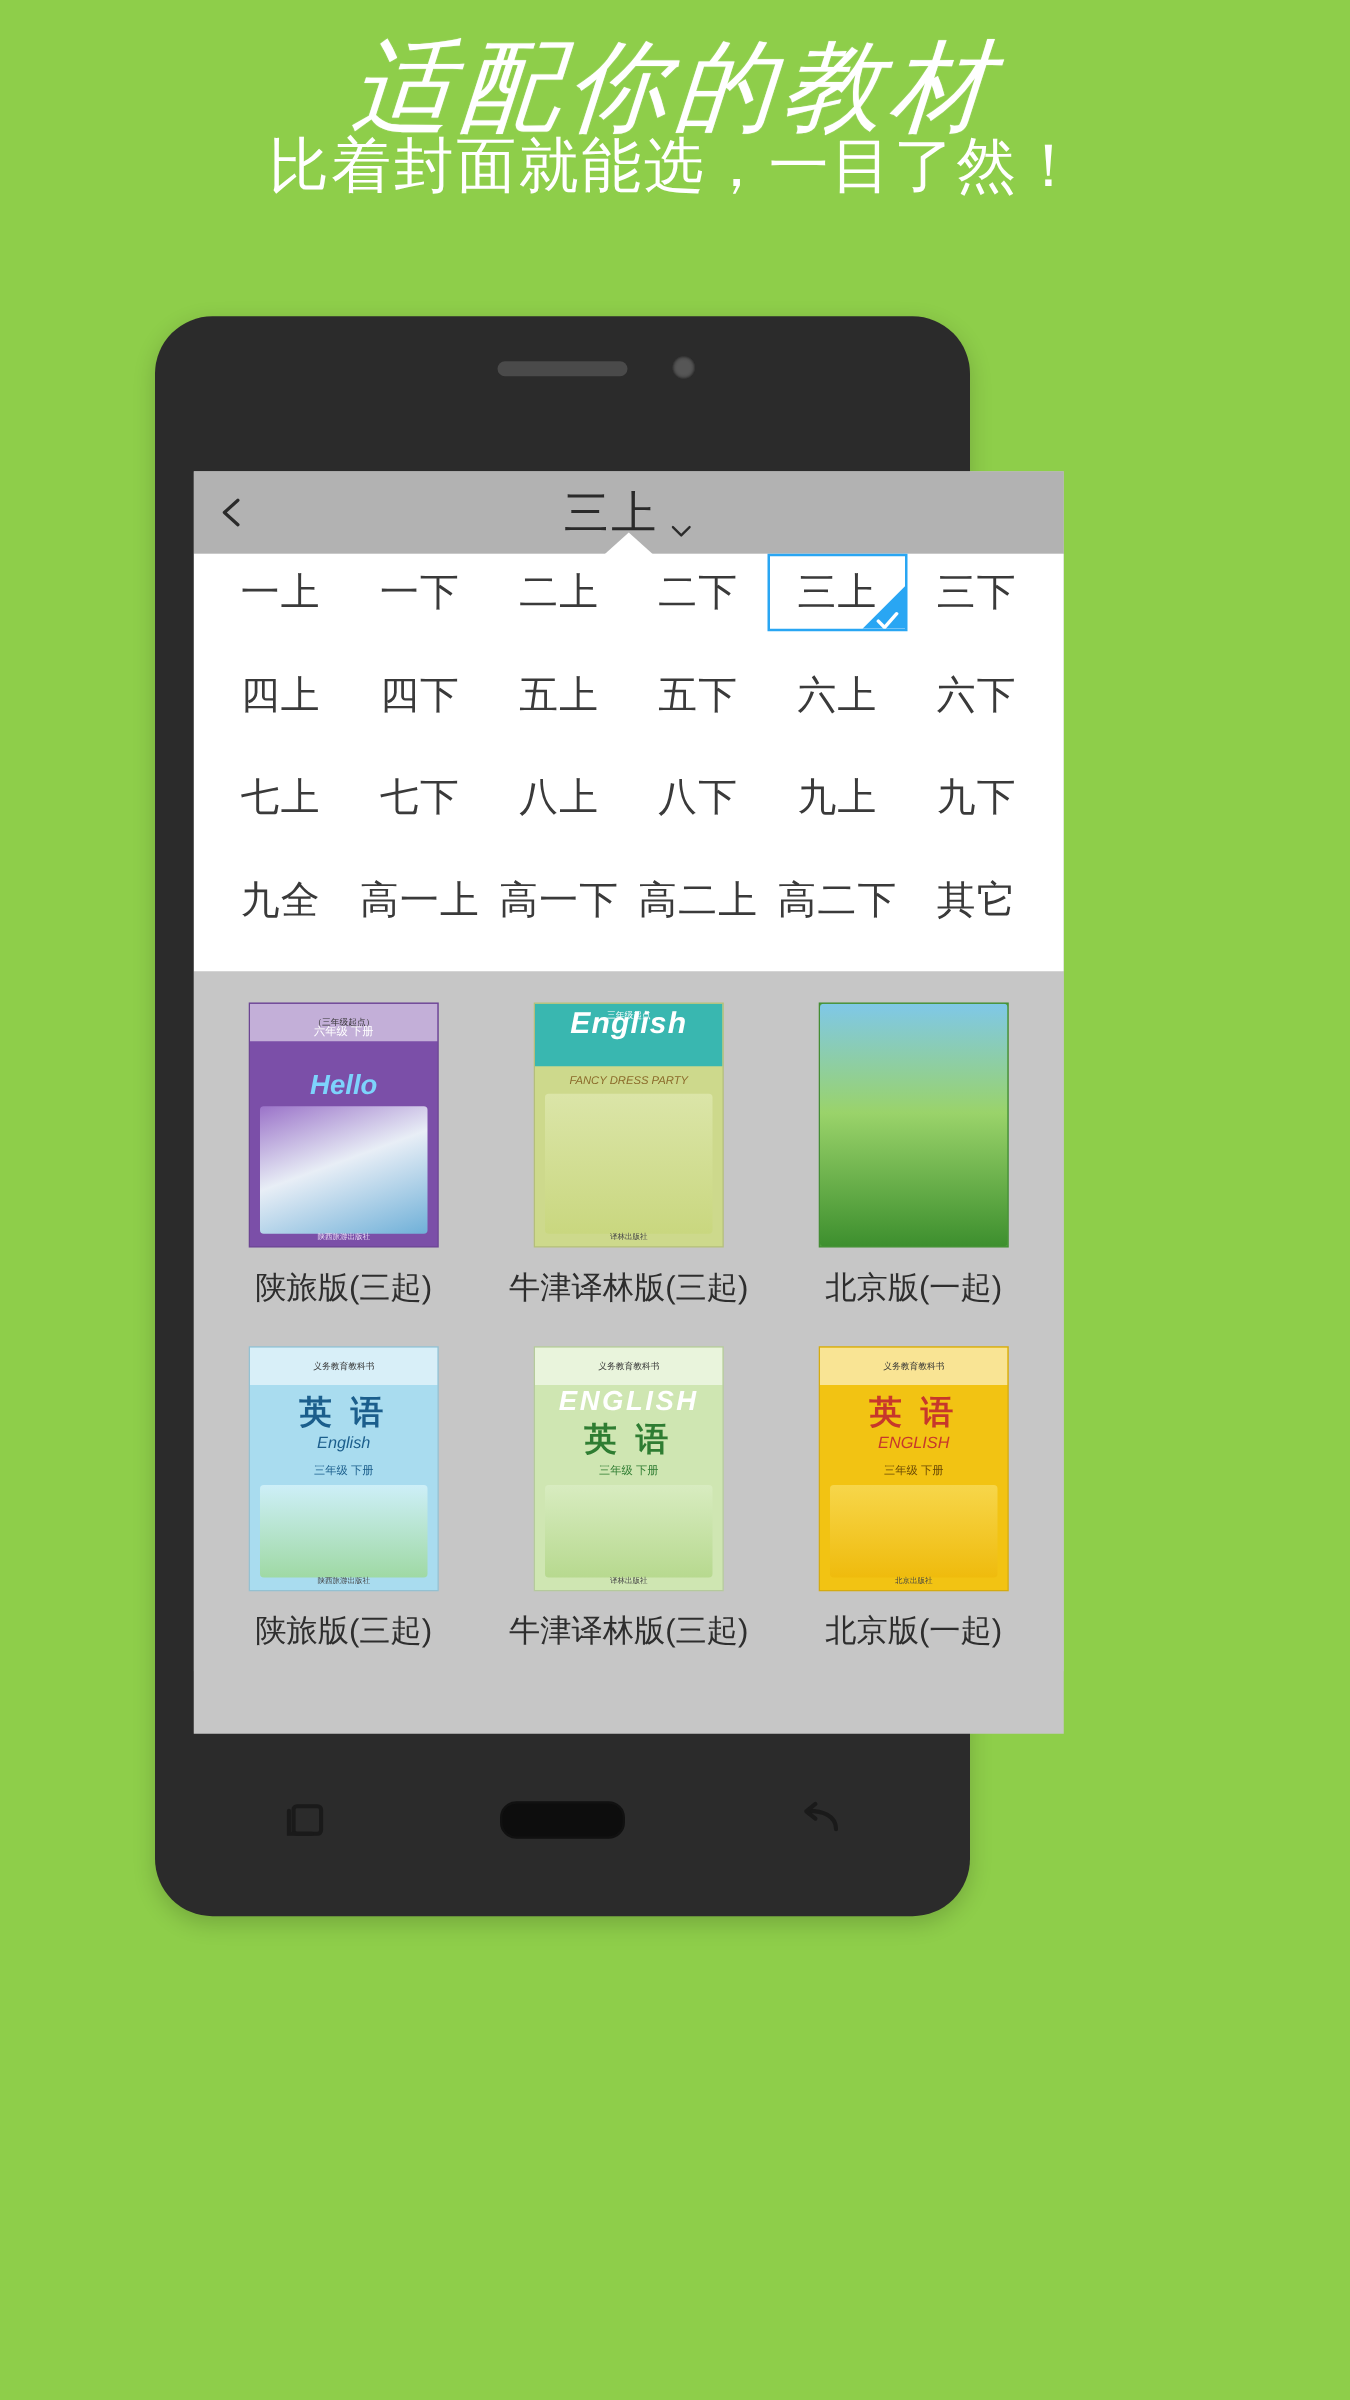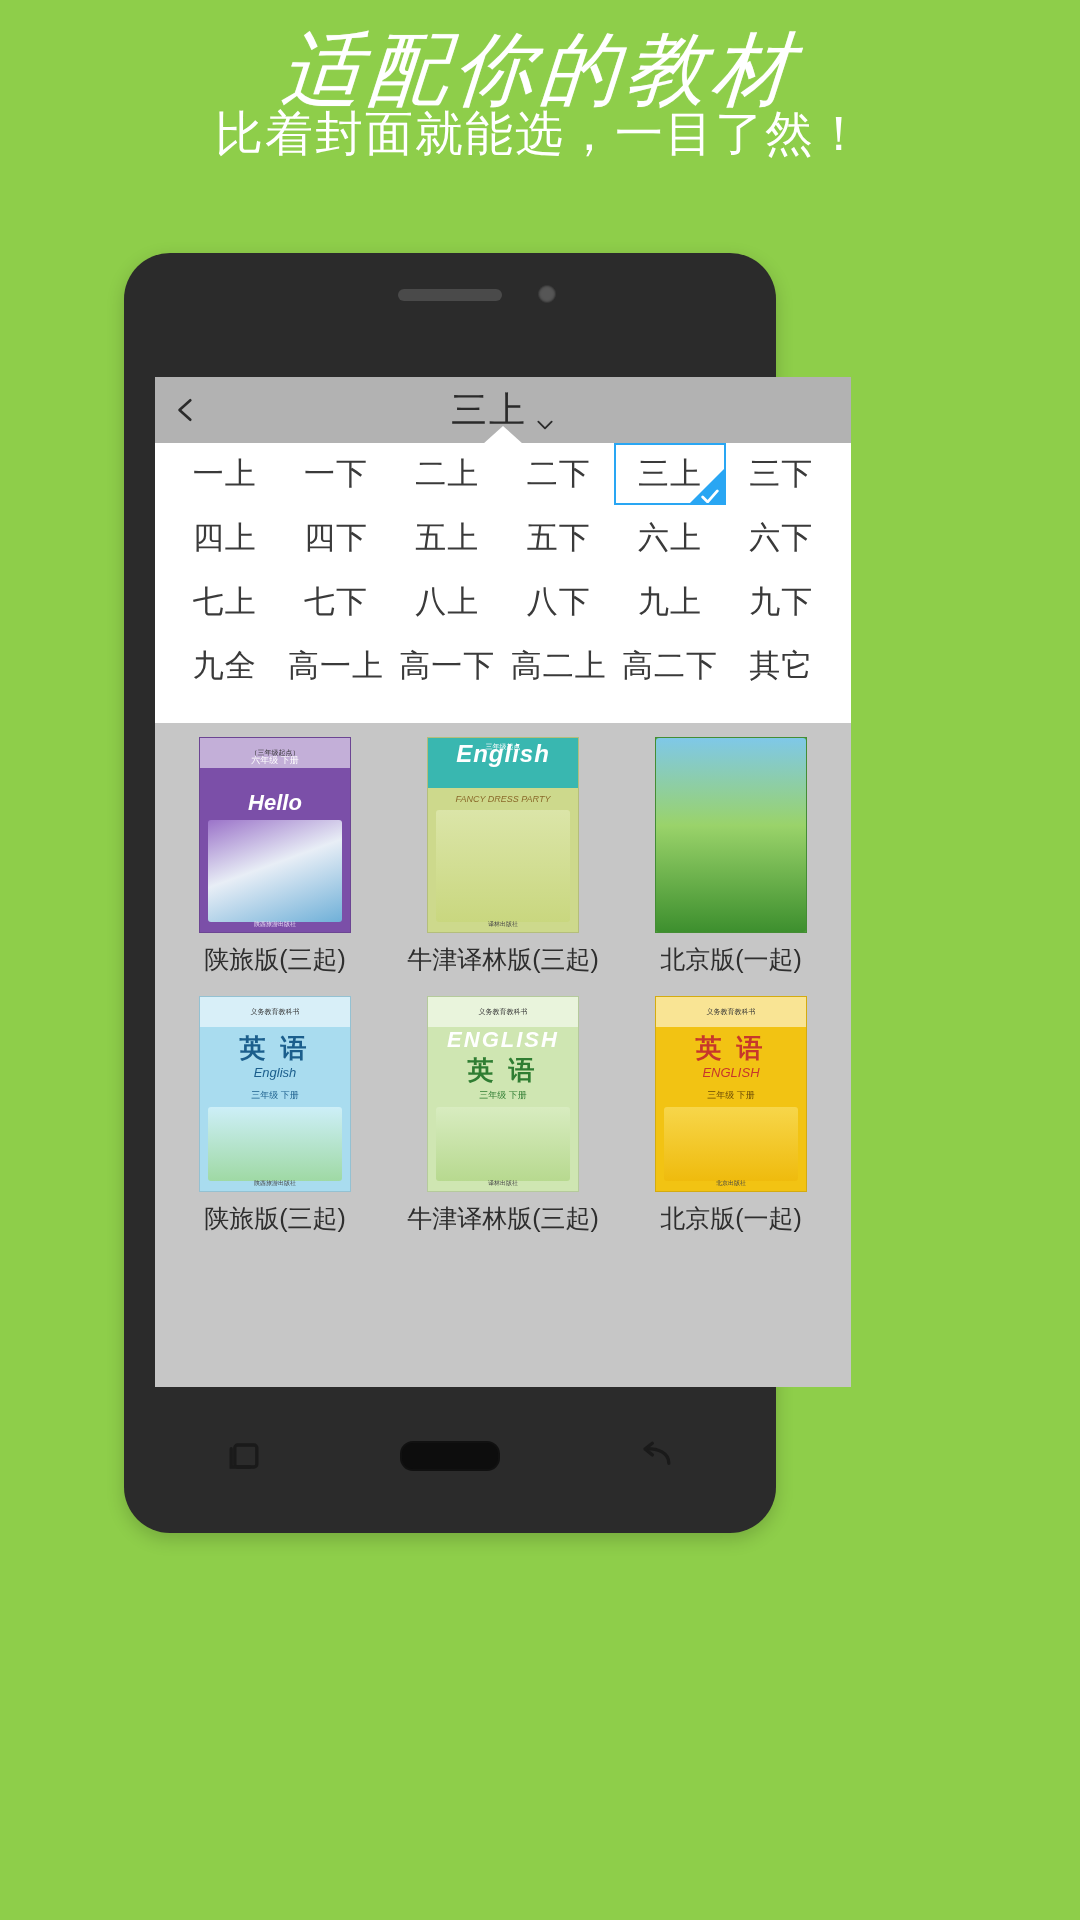--- a/index.html
+++ b/index.html
@@ -120,21 +120,21 @@
     text-align: center;
     color: #27a3f2;
     font-size: 29px;
     font-weight: bold;
     padding: 28px 0 18px 0;
     letter-spacing: 1px;
   }
   .grade-grid {
     display: grid;
     grid-template-columns: repeat(6, 1fr);
-    row-gap: 2px;
+    row-gap: 20px;
     padding: 0 14px;
   }
   .grade-cell {
     position: relative;
     height: 62px;
     display: flex;
     align-items: center;
     justify-content: center;
     font-size: 31px;
     color: #3a3a3a;
@@ -166,21 +166,21 @@
   .book-row {
     display: grid;
     grid-template-columns: repeat(3, 1fr);
     padding: 0 14px 16px 14px;
     column-gap: 16px;
   }
   .book-cell { text-align: center; }
   .cover {
     width: 152px;
     height: 196px;
-    margin: 4px auto;
+    margin: 15px auto;
     border: 1px solid rgba(0,0,0,0.12);
     position: relative;
     overflow: hidden;
     box-sizing: border-box;
   }
   .cover .band {
     position: absolute; left: 0; right: 0; top: 0;
     height: 30px;
     background: rgba(255,255,255,0.55);
     font-size: 7px; color: #333;
@@ -308,21 +308,21 @@
       </div>
     </div>
 
     <div class="book-area">
 
       <div class="book-row">
         <div class="book-cell">
           <div class="cover" style="background:#7b4fa8;">
             <div class="band">（三年级起点）</div>
             <div class="gradetxt" style="top:16px;color:#fff;">六年级 下册</div>
-            <div class="subtxt" style="top:52px;color:#ffffff;font-weight:bold;font-size:22px;">Hello</div>
+            <div class="subtxt" style="top:52px;color:#7dd3fc;font-weight:bold;font-size:22px;">Hello</div>
             <div class="art" style="top:82px;background:linear-gradient(160deg,#9b73c9 0%,#e8eef6 45%,#6fb0d8 100%);"></div>
             <div class="pub" style="color:#e9dcf5;">陕西旅游出版社</div>
           </div>
           <div class="book-label">陕旅版(三起)</div>
         </div>
 
         <div class="book-cell">
           <div class="cover" style="background:#cdd98c;">
             <div class="band" style="background:#39b7b0;color:#fff;height:46px;align-items:flex-start;padding-top:4px;">三年级起点</div>
             <div class="bigtxt" style="top:2px;color:#fff;font-size:24px;font-style:italic;letter-spacing:1px;">English</div>

